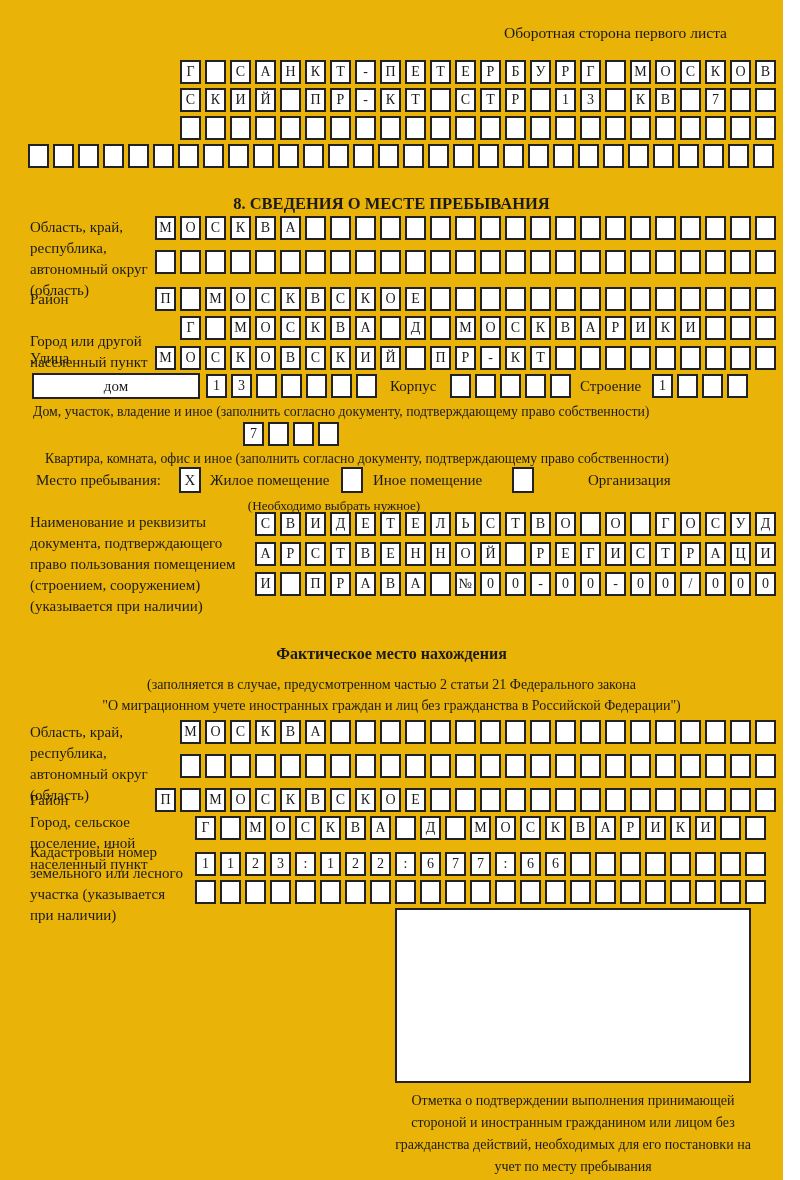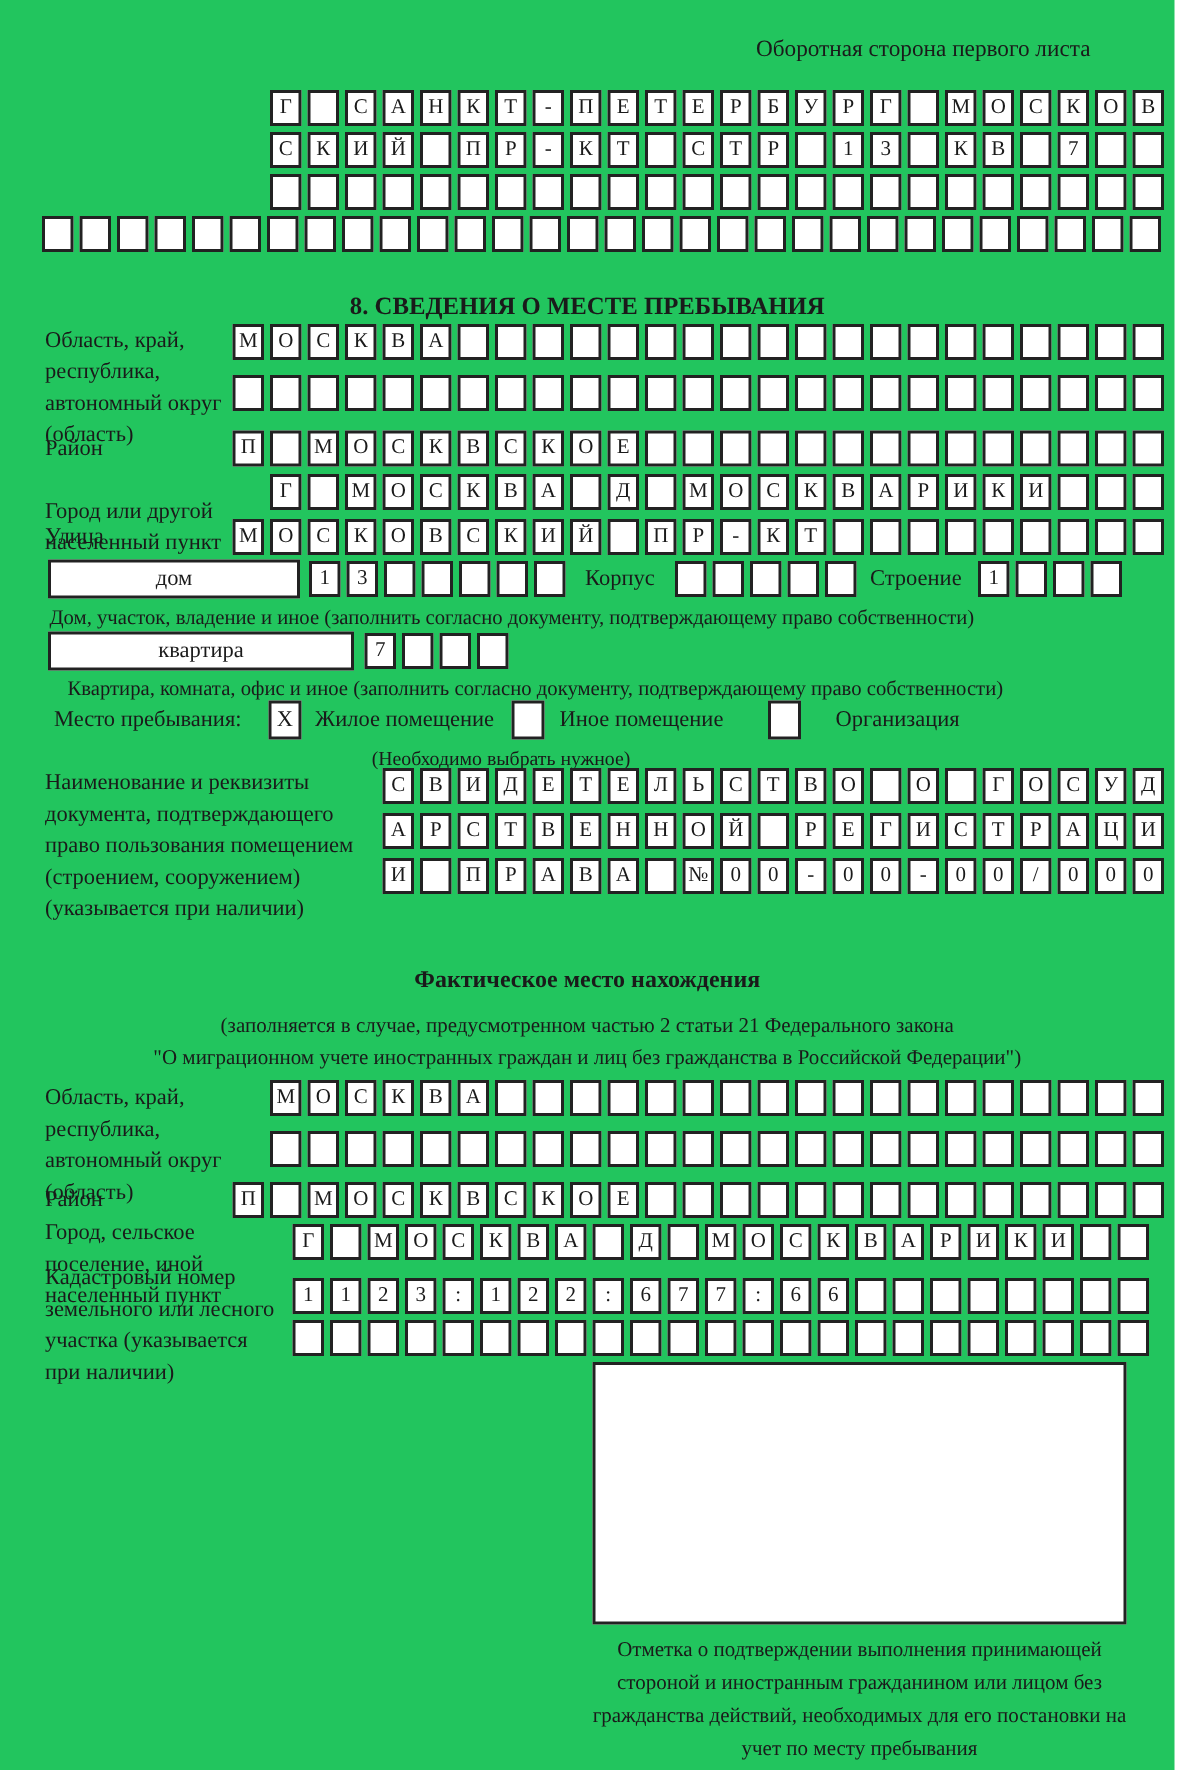--- a/index.html
+++ b/index.html
@@ -1,17 +1,17 @@
 <!DOCTYPE html>
 <html><head>
 <meta charset="utf-8">
 <style>
   html,body { margin:0; padding:0; background:#fff; }
   .page {
-    position:relative; width:783px; height:1180px; background:#22c55e;
+    position:relative; width:783px; height:1180px; background:#eab308;
     font-family:"Liberation Serif","DejaVu Serif",serif; color:#1a1a1a;
     overflow:hidden;
   }
   .abs { position:absolute; }
   .lbl { font-size:15px; line-height:21px; }
   .note { font-size:13.2px; line-height:17px; }
   .center { left:0; right:0; text-align:center; }
   .sect-title { font-weight:bold; font-size:16.5px; }
   .cellrow { display:flex; gap:4px; }
   .cellcol { display:flex; flex-direction:column; }
@@ -321,36 +321,35 @@
     </div>
   <div class="abs lbl" style="left:580px; top:376px;">Строение</div>
   <div class="abs cellrow" style="left:652px; top:374px;">
       <div class="cell">1</div>
       <div class="cell"></div>
       <div class="cell"></div>
       <div class="cell"></div>
     </div>
   <div class="abs note" style="left:33px; top:403px; font-size:13.8px;">Дом, участок, владение и иное (заполнить согласно документу, подтверждающему право собственности)</div>
 
-  <div class="abs wbox" style="left:32px; top:421px; width:204px;">квартира</div>
   <div class="abs cellrow" style="left:243px; top:422px;">
       <div class="cell">7</div>
       <div class="cell"></div>
       <div class="cell"></div>
       <div class="cell"></div>
     </div>
   <div class="abs note" style="left:33px; top:450px; font-size:13.8px;margin-left:12px;">Квартира, комната, офис и иное (заполнить согласно документу, подтверждающему право собственности)</div>
 
   <div class="abs lbl" style="left:36px; top:470px;">Место пребывания:</div>
   <div class="abs checkbox" style="left:179px; top:467px;">X</div>
   <div class="abs lbl" style="left:210px; top:470px;">Жилое помещение</div>
   <div class="abs checkbox" style="left:341px; top:467px;"></div>
   <div class="abs lbl" style="left:373px; top:470px;">Иное помещение</div>
   <div class="abs checkbox" style="left:512px; top:467px;"></div>
-  <div class="abs lbl" style="left:557px; top:470px;">Организация</div>
+  <div class="abs lbl" style="left:588px; top:470px;">Организация</div>
   <div class="abs lbl" style="left:30px; top:512px; width:218px;">Наименование и реквизиты документа, подтверждающего право пользования помещением (строением, сооружением) (указывается при наличии)</div>
 
   <div class="abs note" style="left:134px; top:497px; width:400px; text-align:center;">(Необходимо выбрать нужное)</div>
   <div class="abs cellcol g6" style="left:255px; top:512px;">
     <div class="cellrow">
         <div class="cell">С</div>
         <div class="cell">В</div>
         <div class="cell">И</div>
         <div class="cell">Д</div>
         <div class="cell">Е</div>

